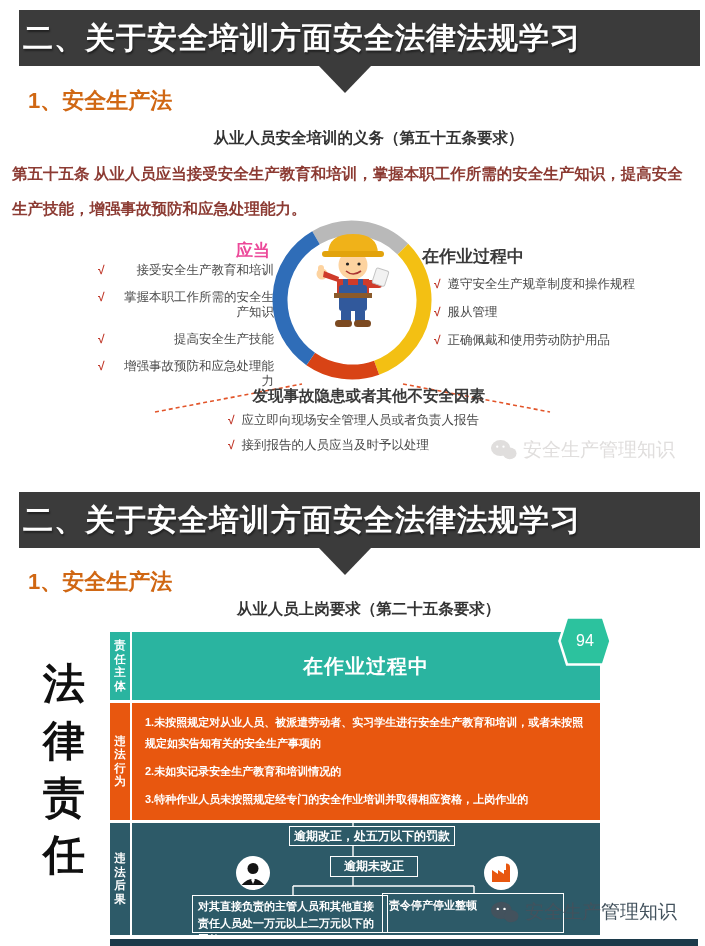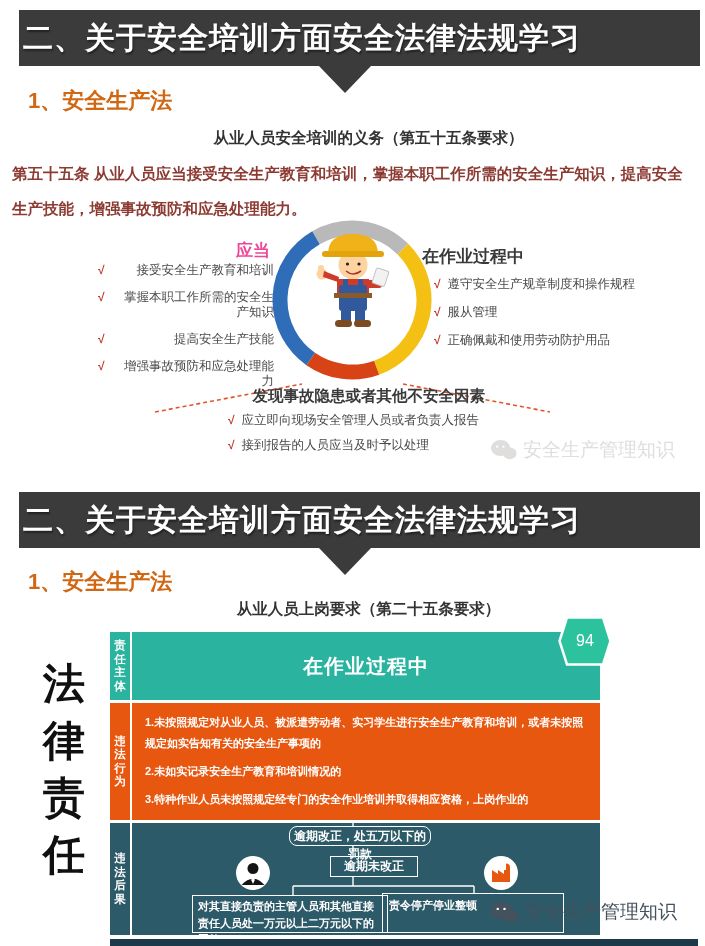--- a/index.html
+++ b/index.html
@@ -69,21 +69,21 @@
     font-size:20px; font-weight:bold; color:#fff; letter-spacing:1px; }
   #row-acts { background:#e8570f; height:117px; }
   #row-acts .cnt { padding:9px 12px 4px 13px; color:#fff; font-weight:bold;
     font-size:11px; }
   #row-acts .act { line-height:21px; margin-bottom:7px; }
   #row-result { background:#2d5a68; height:112px; }
   #row-result .cnt { position:relative; }
 
   .fbox { position:absolute; border:1px solid #fff; color:#fff; font-weight:bold;
     font-size:12px; text-align:center; background:transparent; }
-  #fboxA { left:157px; top:3px; width:142px; height:20px; line-height:18px;border-radius:8px; }
+  #fboxA { left:157px; top:3px; width:166px; height:20px; line-height:18px; }
   #fboxB { left:198px; top:33px; width:88px; height:21px; line-height:19px; }
   #fboxL { left:60px; top:72px; width:196px; height:38px; font-size:11px;
     line-height:16.5px; text-align:left; padding:2px 5px; }
   #fboxR { left:250px; top:70px; width:182px; height:40px; font-size:11px;
     line-height:16.5px; text-align:left; padding:3px 6px; }
   .flow-lines { position:absolute; left:0; top:0; width:466px; height:112px; }
   .round-badge { position:absolute; width:34px; height:34px; }
   #badge-person { left:104px; top:33px; }
   #badge-factory { left:352px; top:33px; }
 

